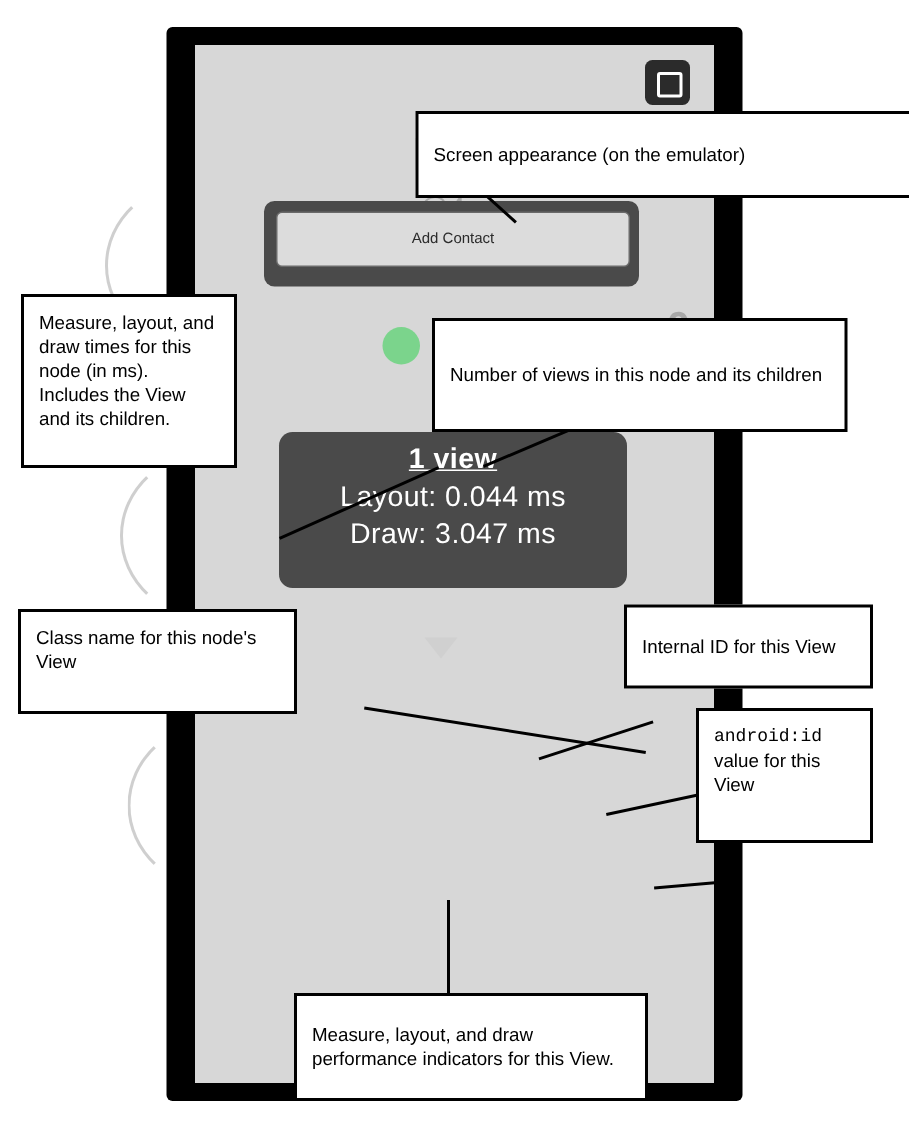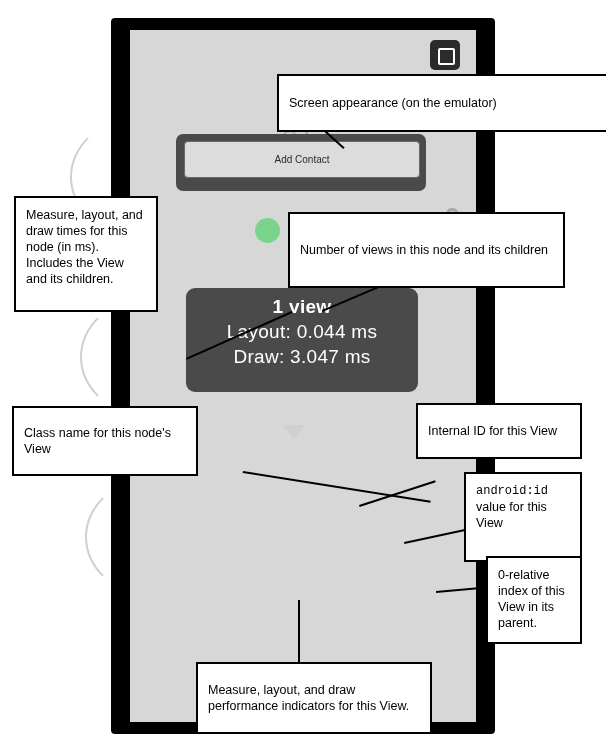--- a/index.html
+++ b/index.html
@@ -163,21 +163,21 @@
     color: #ffffff;
     text-align: center;
     padding-top: 6px;
     box-sizing: border-box;
   }
   .node-info .line {
     font-size: 19px;
     line-height: 25px;
     letter-spacing: 0.3px;
   }
-  .node-info .count { font-weight: bold; }
+  .node-info .count { font-weight: bold; text-decoration: underline; }
 
   .tooltip-tail {
     position: absolute;
     left: 283px;
     top: 425px;
     width: 0;
     height: 0;
     border-left: 11px solid transparent;
     border-right: 11px solid transparent;
     border-top: 14px solid #d0d0d0;
@@ -315,34 +315,31 @@
   </div>
 
   <div class="callout" style="left:14px; top:196px; width:144px; height:116px;">
     <span>Measure, layout, and draw times for this node (in ms). Includes the View and its children.</span>
   </div>
 
   <div class="callout" style="left:288px; top:212px; width:277px; height:76px; display:flex; align-items:center;">
     <span>Number of views in this node and its children</span>
   </div>
 
-  <div class="callout" style="left:12px; top:406px; width:186px; height:70px; display:flex; align-items:center;">
+  <div class="callout" style="left:12px; top:406px; width:186px; height:70px; display:flex; align-items:flex-start;">
     <span>Class name for this node's View</span>
   </div>
 
   <div class="callout" style="left:416px; top:403px; width:166px; height:56px; display:flex; align-items:center;">
     <span>Internal ID for this View</span>
   </div>
 
   <div class="callout" style="left:464px; top:472px; width:118px; height:90px;">
     <div class="mono-line">android:id</div>
     <div>value for this View</div>
   </div>
 
-  <div class="callout" style="left:486px; top:556px; width:96px; height:88px;">
-    <span>0-relative index of this View in its parent.</span>
-  </div>
 
   <div class="callout" style="left:196px; top:662px; width:236px; height:72px; display:flex; align-items:center;">
     <span>Measure, layout, and draw performance indicators for this View.</span>
   </div>
 
 </div>
 
 </body></html>

